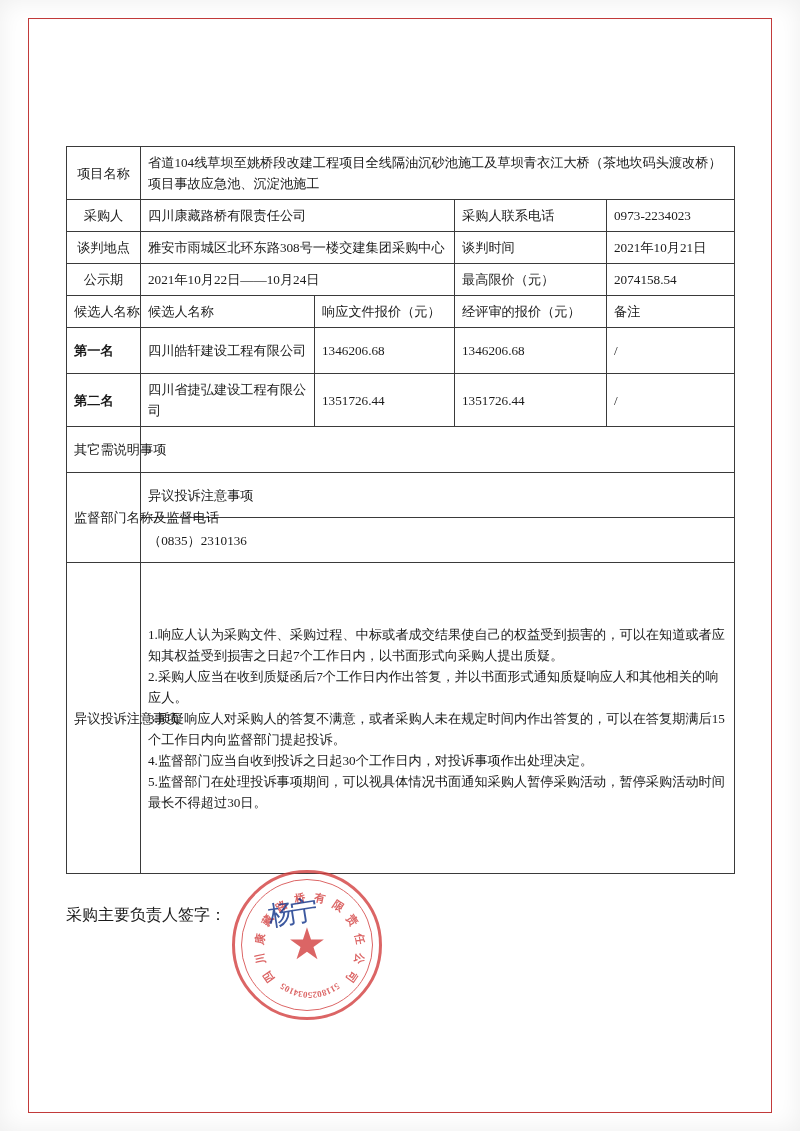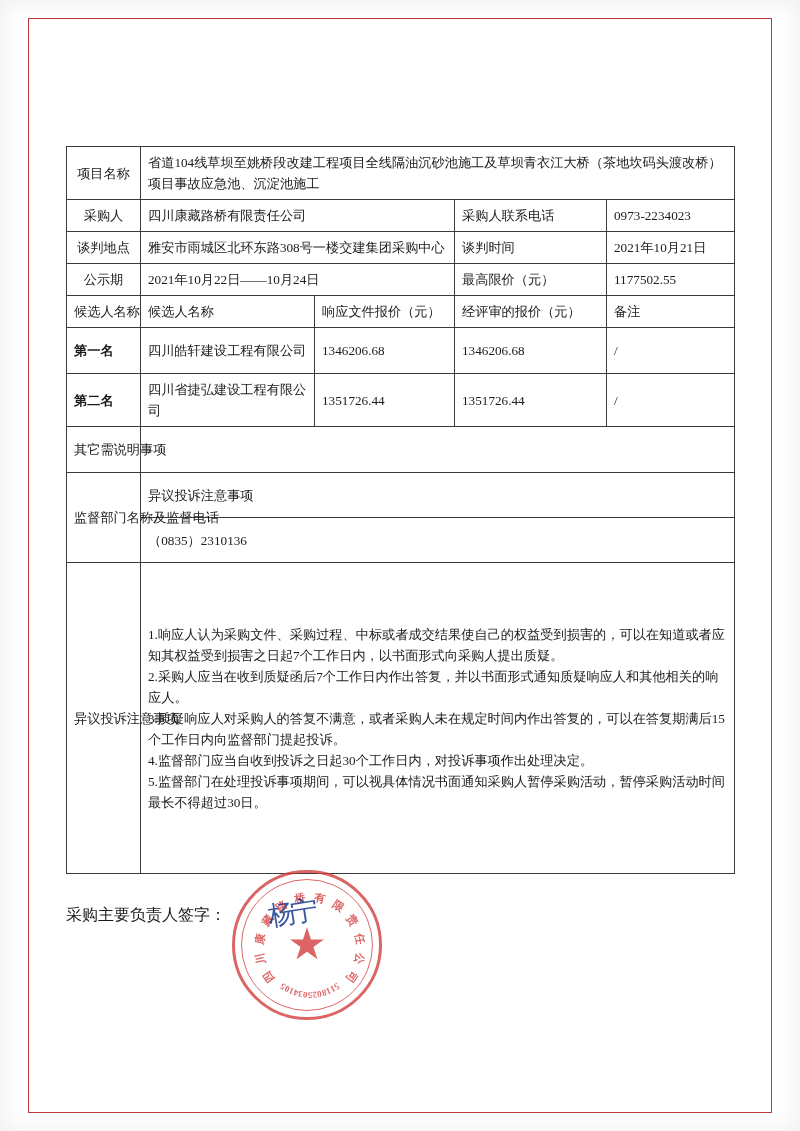--- a/index.html
+++ b/index.html
@@ -177,21 +177,21 @@
       <td class="c-label vlabel">谈判地点</td>
       <td class="left" colspan="2">雅安市雨城区北环东路308号一楼交建集团采购中心</td>
       <td class="center">谈判时间</td>
       <td class="center">2021年10月21日</td>
     </tr>
 
     <tr>
       <td class="c-label vlabel">公示期</td>
       <td class="left" colspan="2">2021年10月22日——10月24日</td>
       <td class="center">最高限价（元）</td>
-      <td class="center">1177502.55</td>
+      <td class="center">2074158.54</td>
     </tr>
 
     <tr>
       <td class="c-label vlabel">候选人名称</td>
       <td class="center">候选人名称</td>
       <td class="center">响应文件报价（元）</td>
       <td class="center">经评审的报价（元）</td>
       <td class="center">备注</td>
     </tr>
 

